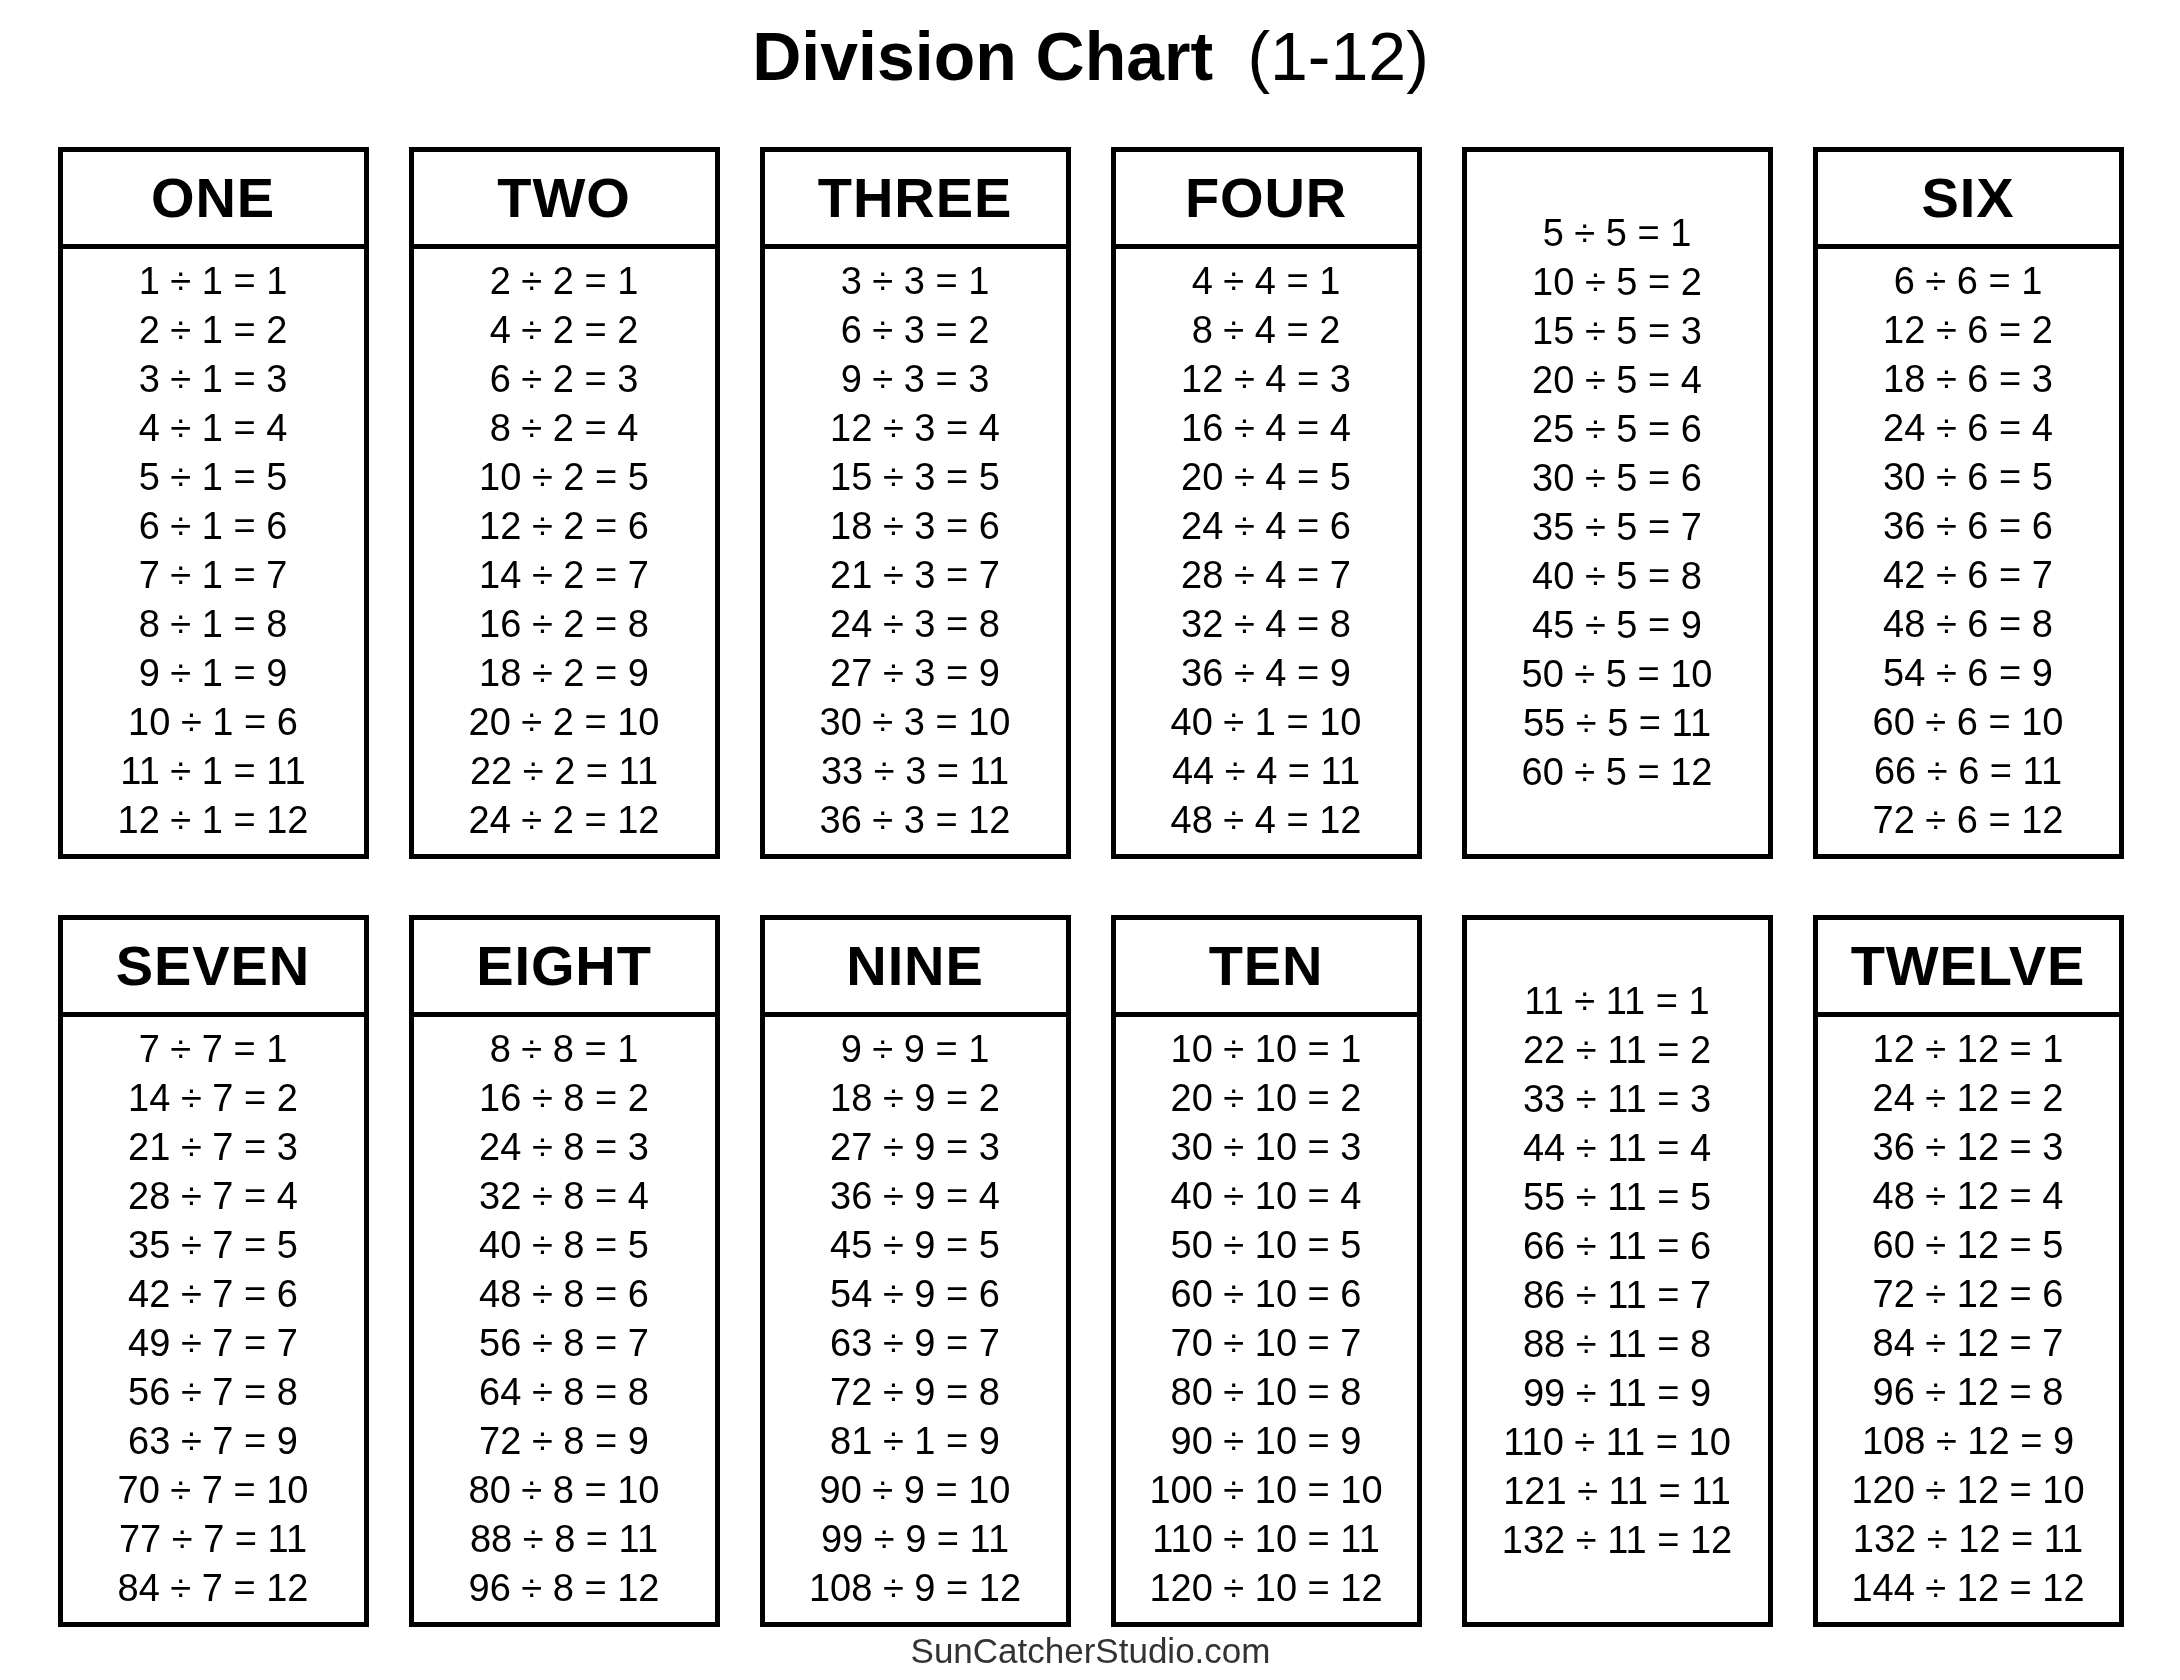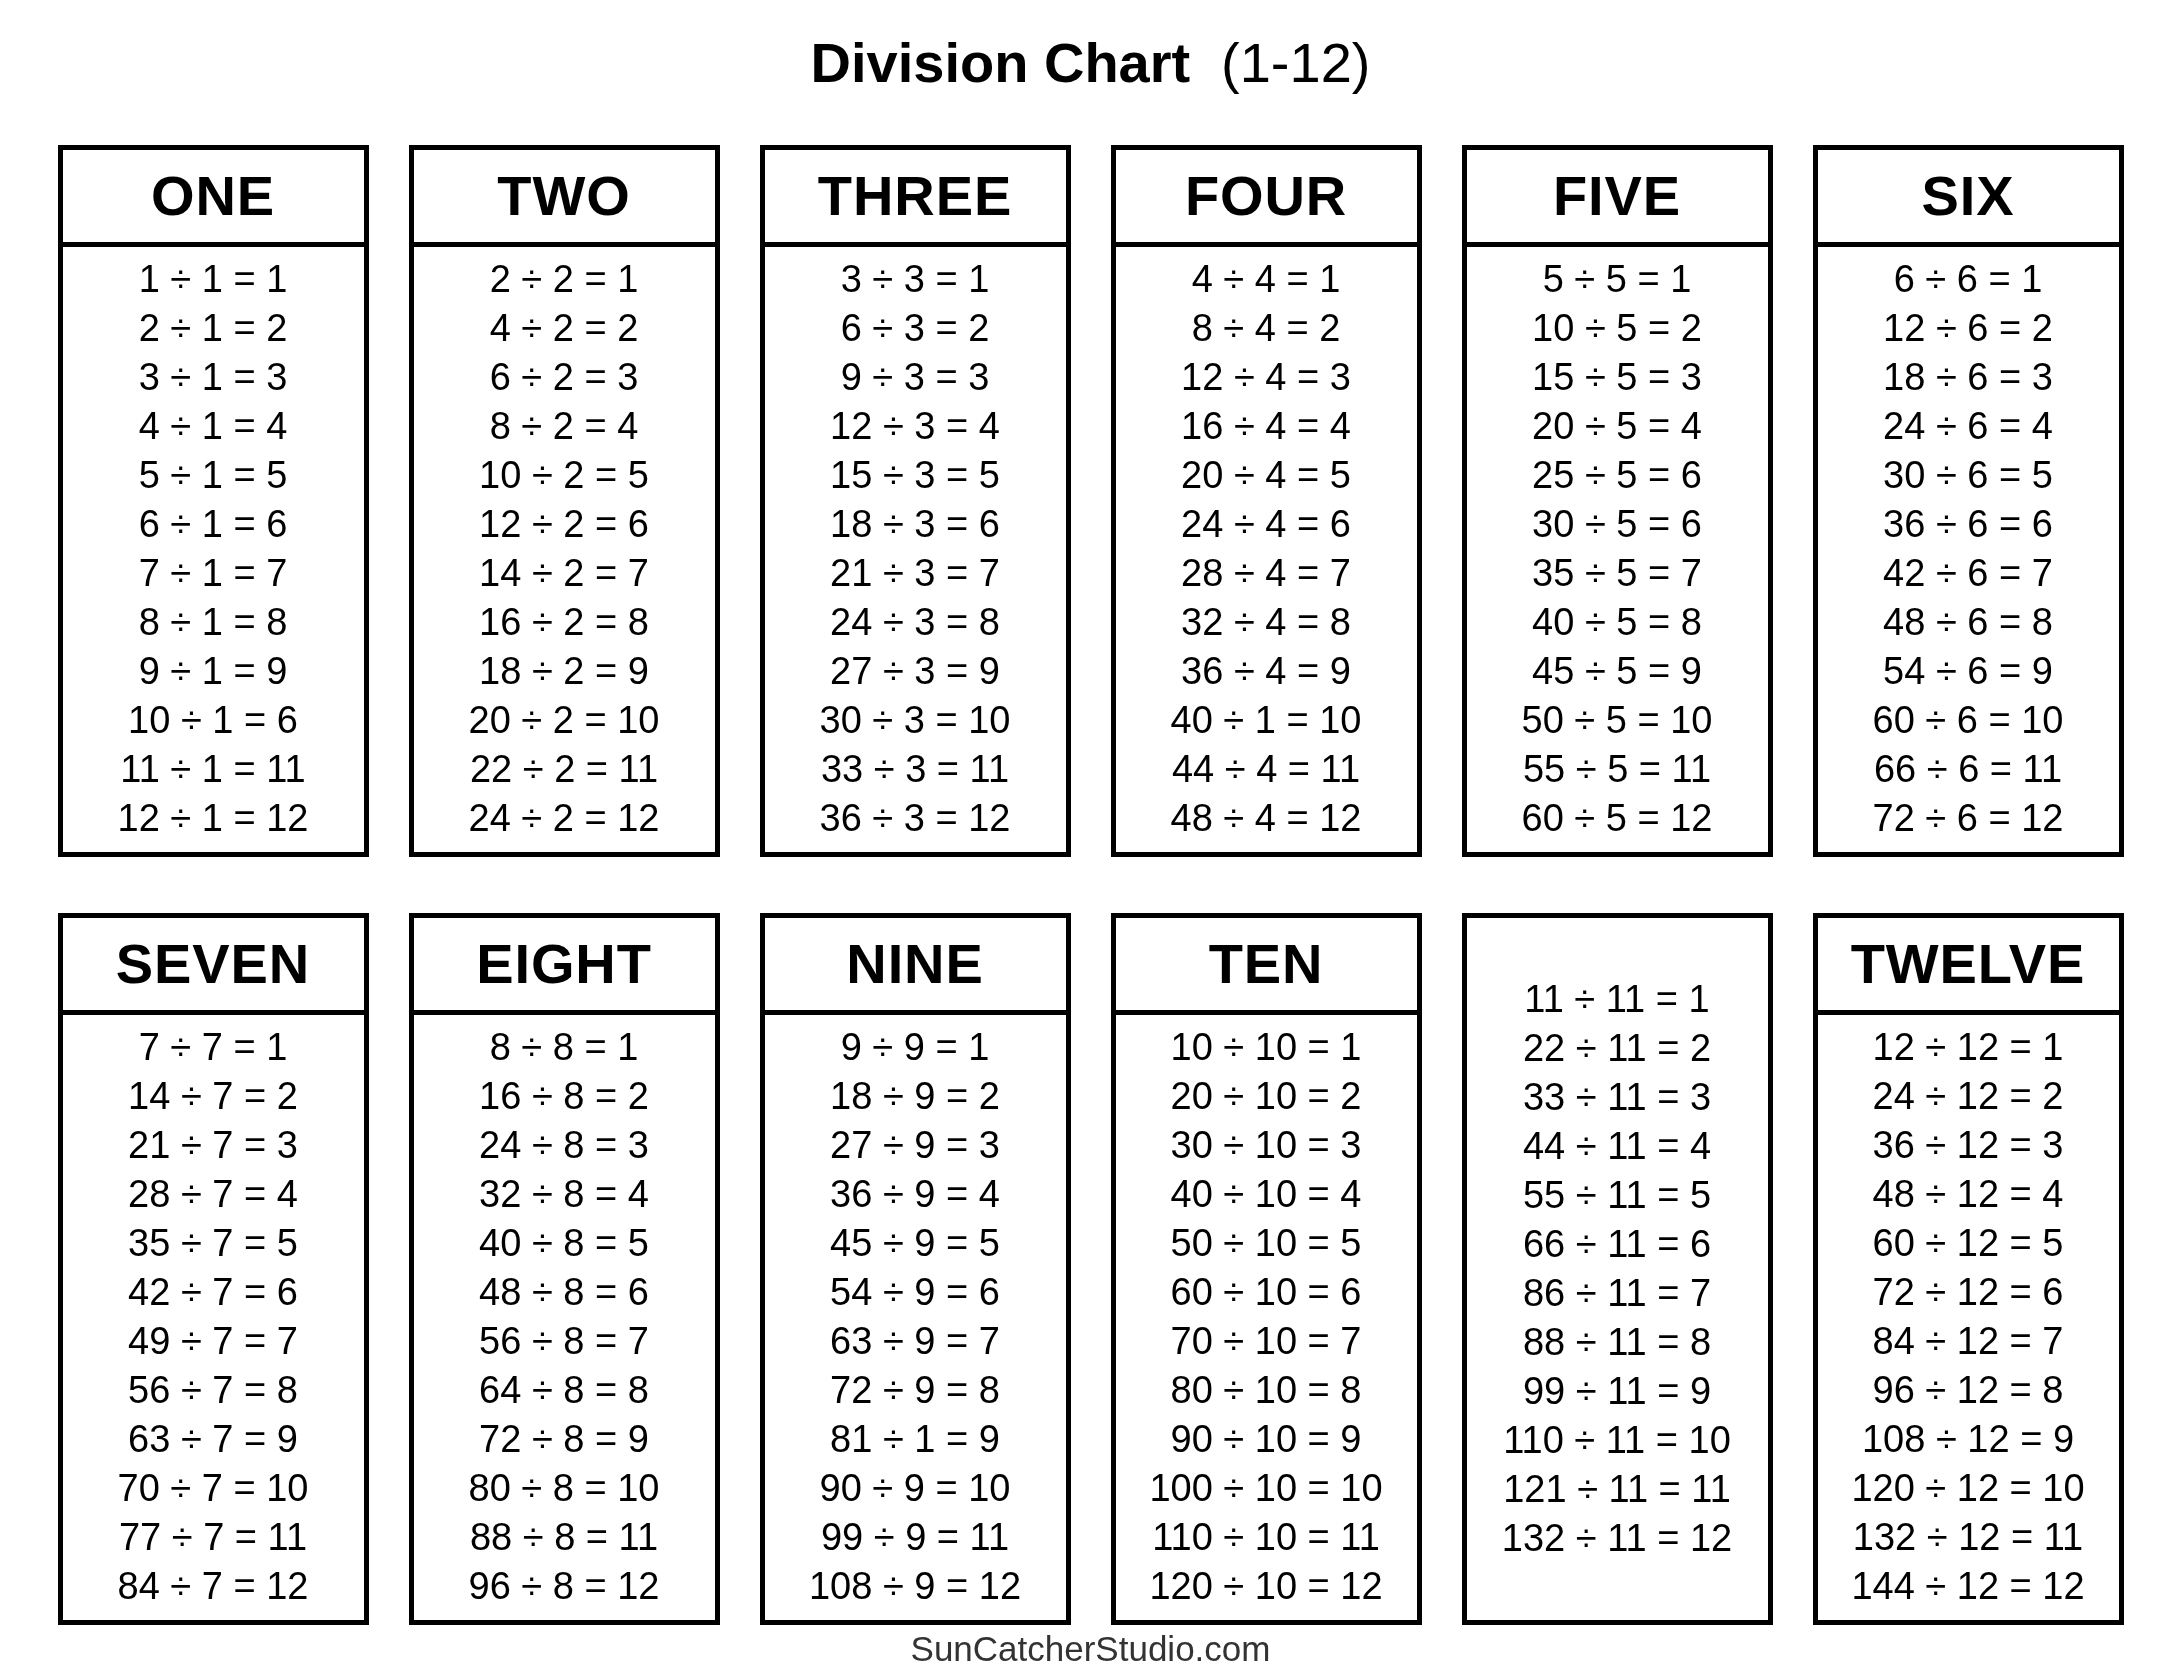--- a/index.html
+++ b/index.html
@@ -14,22 +14,22 @@
     font-family: "Liberation Sans", sans-serif;
     overflow: hidden;
   }
   .page {
     width: 100%;
     height: 100%;
     box-sizing: border-box;
   }
   .page-title {
     text-align: center;
-    margin-top: 18px;
-    font-size: 56px;
+    margin-top: 12px;
+    font-size: 68px;
     line-height: 89px;
     white-space: nowrap;
   }
   .page-title .title-main {
     font-weight: 700;
     letter-spacing: 0px;
   }
   .page-title .title-range {
     font-weight: 400;
     margin-left: 15.3px;
@@ -172,23 +172,20 @@
           <div class="equation">28 ÷ 4 = 7</div>
           <div class="equation">32 ÷ 4 = 8</div>
           <div class="equation">36 ÷ 4 = 9</div>
           <div class="equation">40 ÷ 1 = 10</div>
           <div class="equation">44 ÷ 4 = 11</div>
           <div class="equation">48 ÷ 4 = 12</div>
         </div>
   </section>
 
   <section class="panel">
-    <header class="panel-header">
-      <span class="panel-title">FIVE</span>
-    </header>
     <div class="panel-body">
           <div class="equation">5 ÷ 5 = 1</div>
           <div class="equation">10 ÷ 5 = 2</div>
           <div class="equation">15 ÷ 5 = 3</div>
           <div class="equation">20 ÷ 5 = 4</div>
           <div class="equation">25 ÷ 5 = 6</div>
           <div class="equation">30 ÷ 5 = 6</div>
           <div class="equation">35 ÷ 5 = 7</div>
           <div class="equation">40 ÷ 5 = 8</div>
           <div class="equation">45 ÷ 5 = 9</div>

